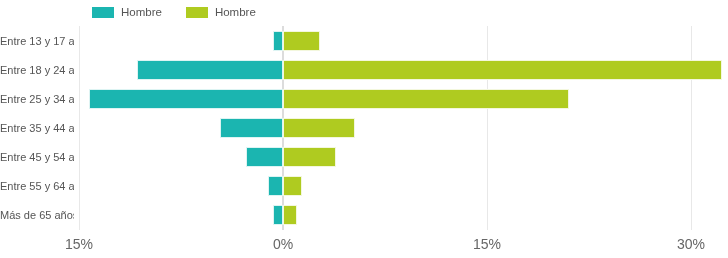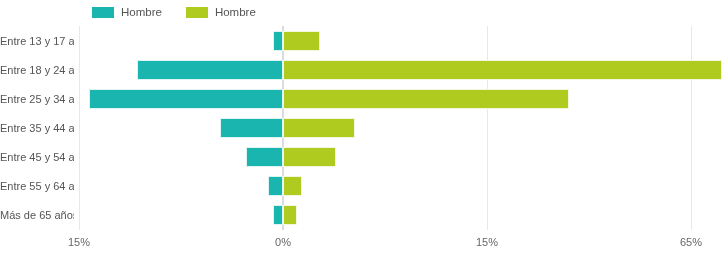--- a/index.html
+++ b/index.html
@@ -114,21 +114,21 @@
   .xaxis {
     position: absolute;
     left: 0;
     top: 230px;
     width: 728px;
     height: 28px;
   }
   .xtick-label {
     position: absolute;
     top: 6px;
-    font-size: 11px;
+    font-size: 14px;
     color: #666666;
     transform: translateX(-50%);
     white-space: nowrap;
     text-align: center;
   }
 </style>
 </head>
 <body>
 
 <div id="chart-root">
@@ -175,16 +175,16 @@
         <div class="bar" title="Mujer: 3.9%" style="top: 131.143px; left: 283px; width: 53.04px; background: rgb(175, 203, 32);"></div>
         <div class="bar" title="Mujer: 1.4%" style="top: 160.286px; left: 283px; width: 19.04px; background: rgb(175, 203, 32);"></div>
         <div class="bar" title="Mujer: 1%" style="top: 189.429px; left: 283px; width: 13.6px; background: rgb(175, 203, 32);"></div>
       </div>
   </div>
 
   <div class="xaxis">
       <div class="xtick-label" style="left: 79px;">15%</div>
       <div class="xtick-label" style="left: 283px;">0%</div>
       <div class="xtick-label" style="left: 487px;">15%</div>
-      <div class="xtick-label" style="left: 691px;">65%</div>
+      <div class="xtick-label" style="left: 691px;">30%</div>
     </div>
 
 </div>
 
 </body></html>

